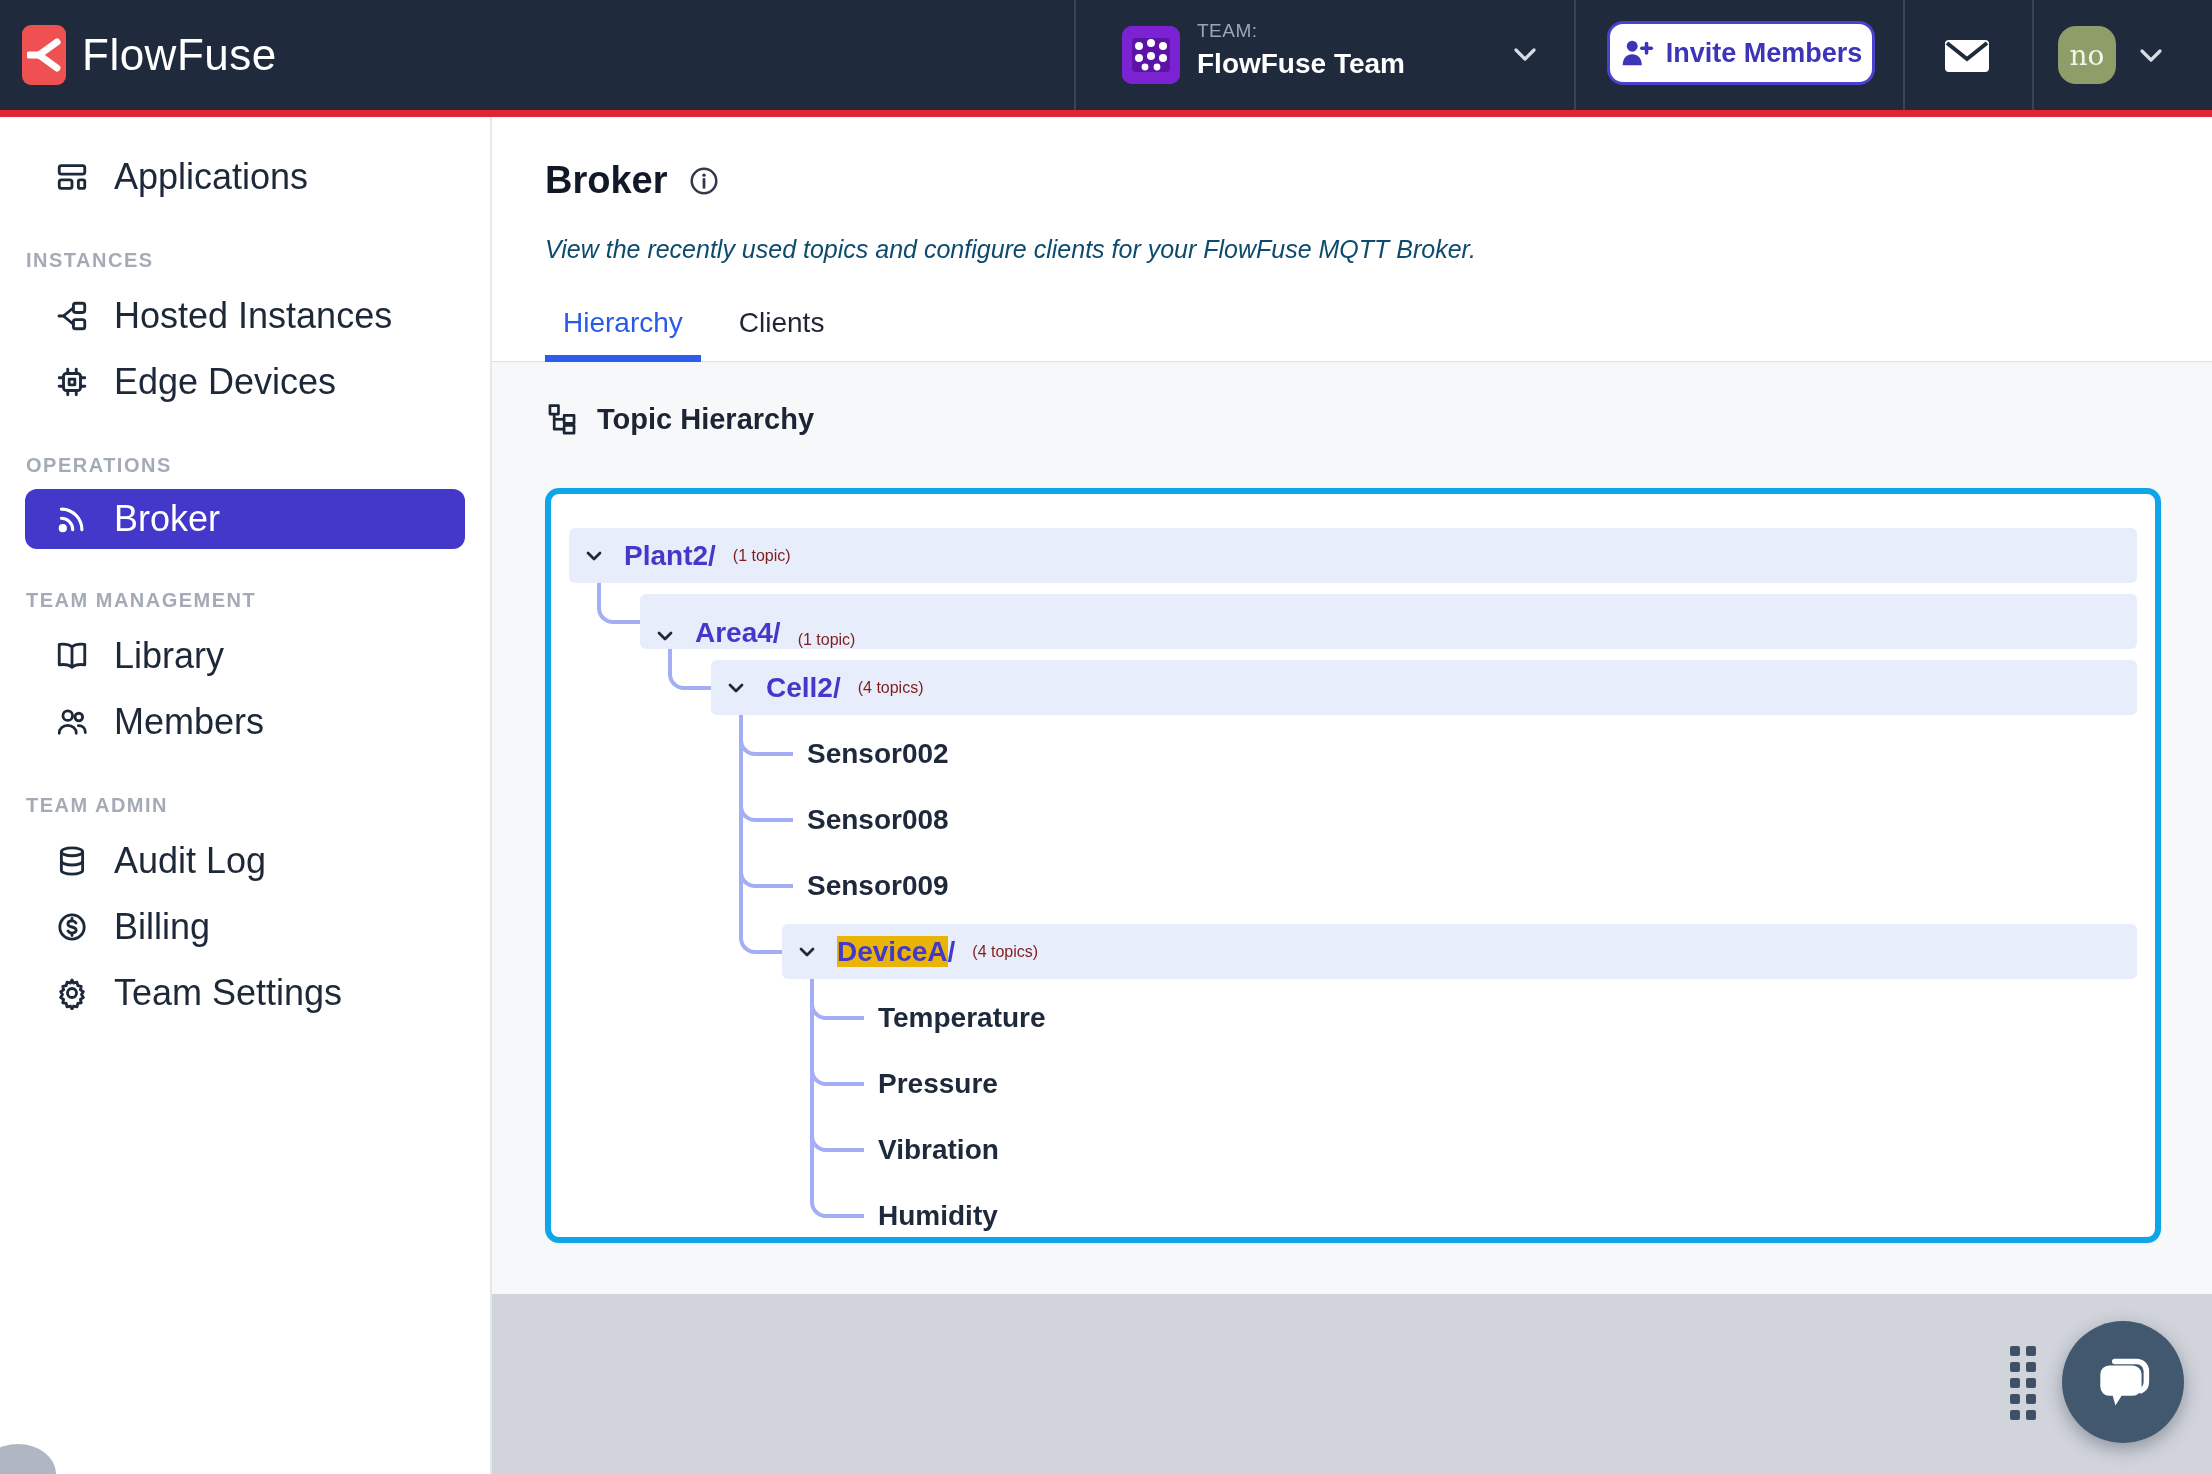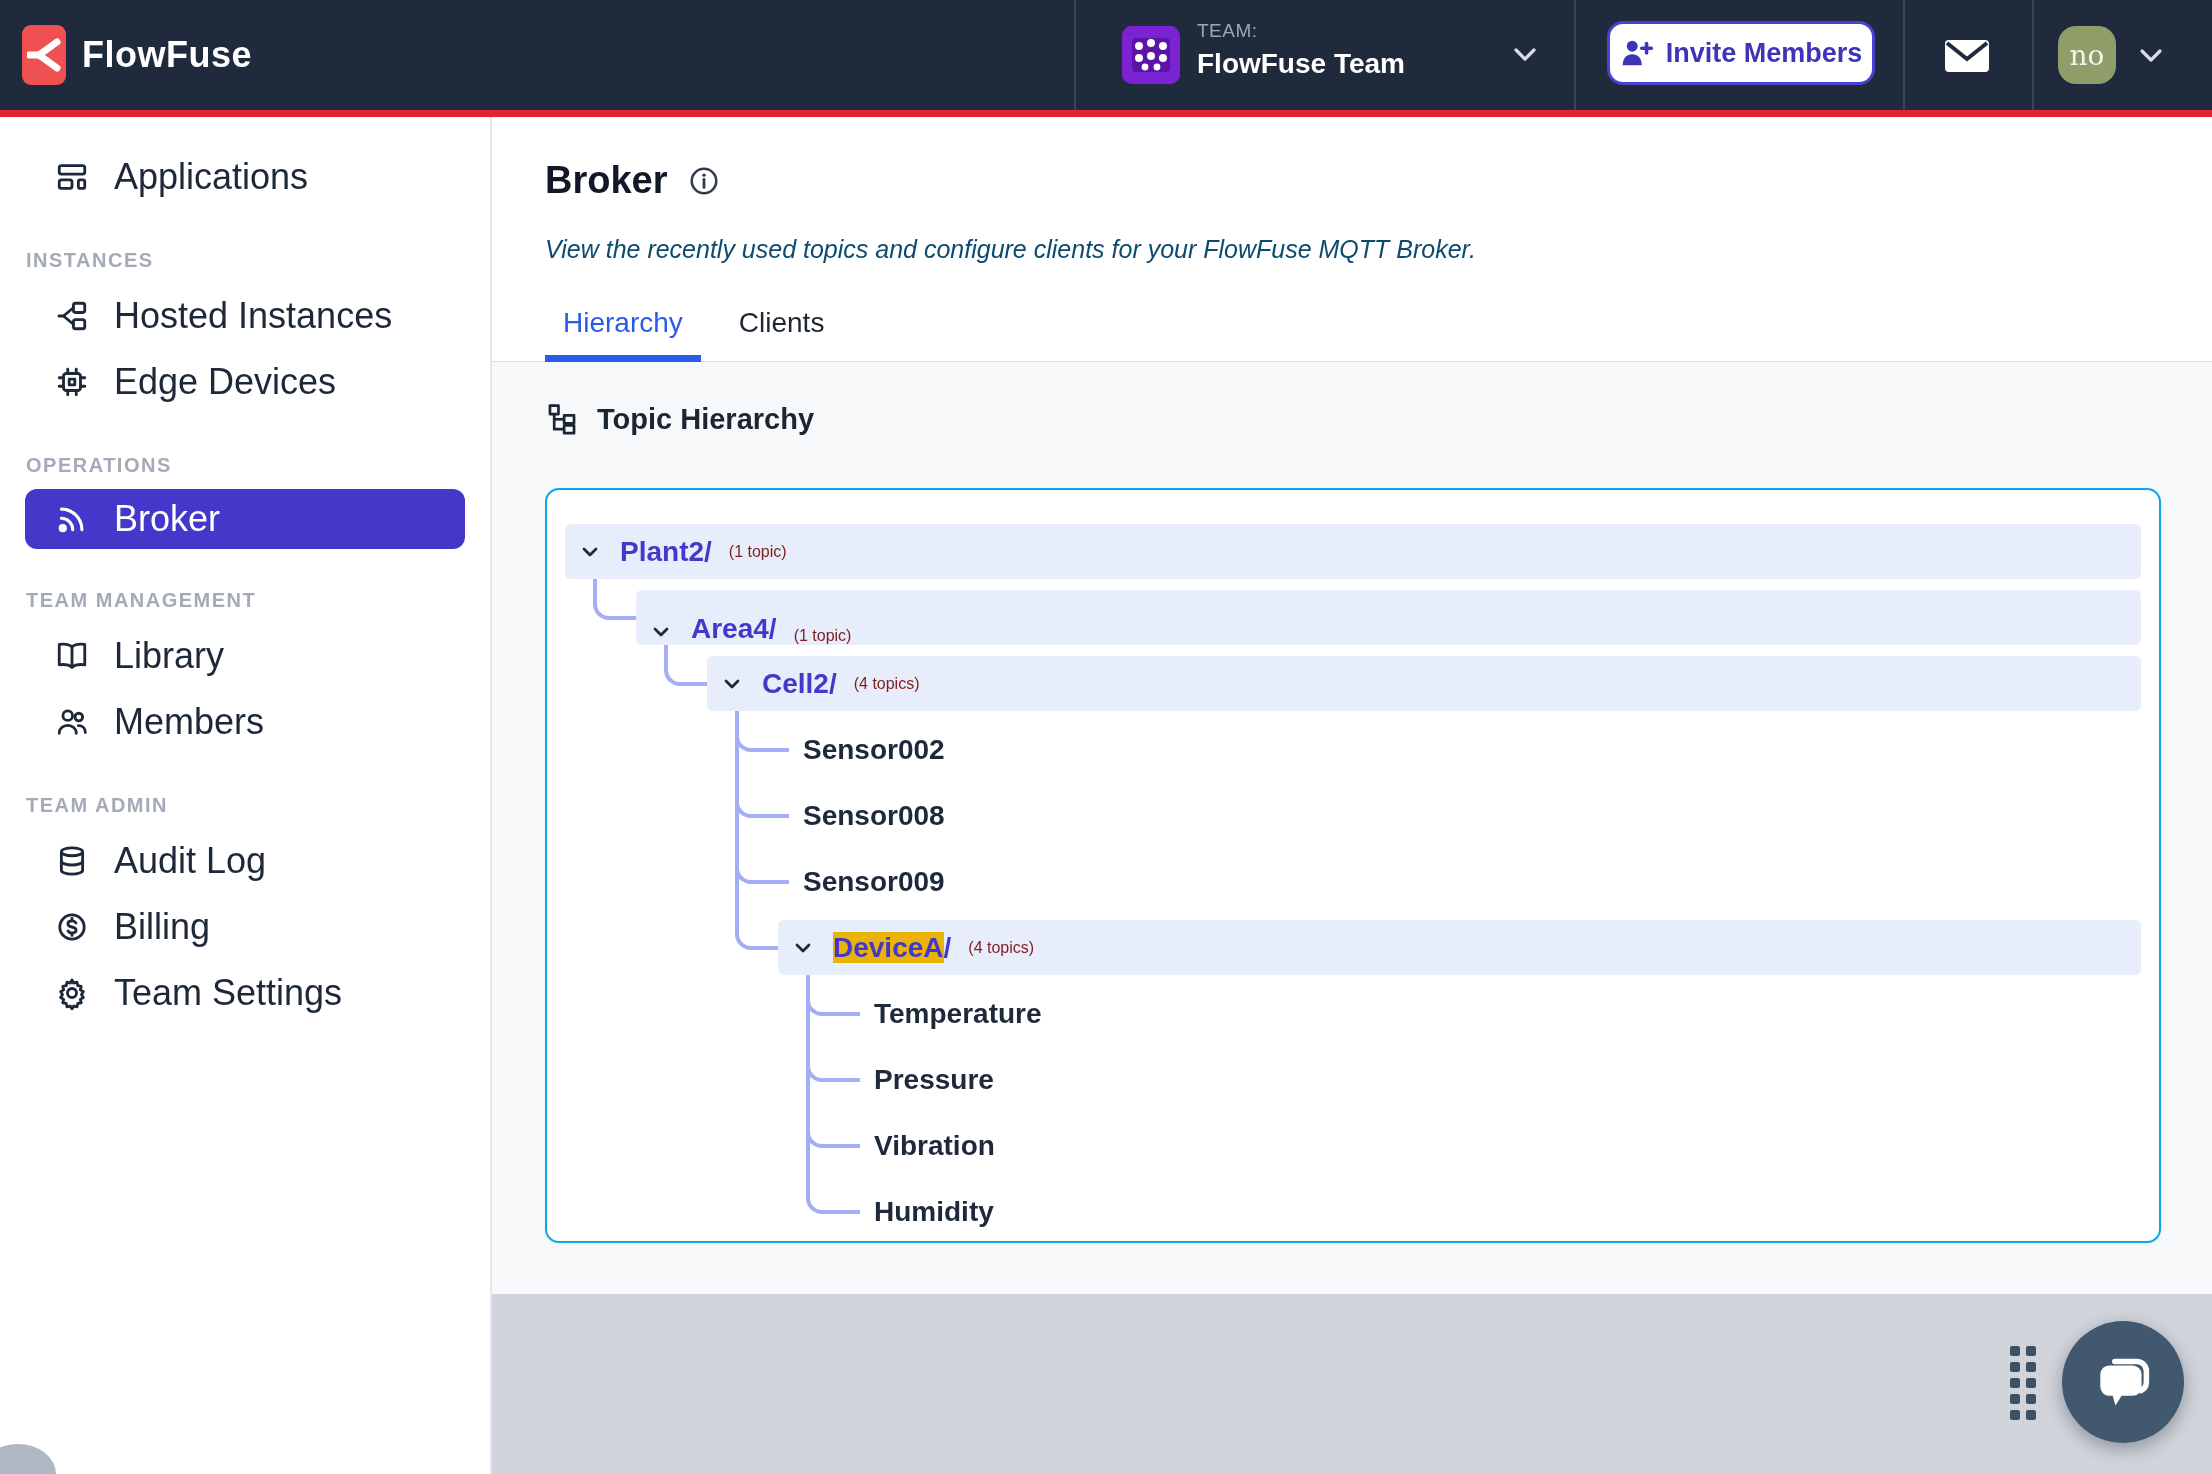--- a/index.html
+++ b/index.html
@@ -14,21 +14,21 @@
   .navbar {
     position:absolute; left:0; top:0; width:2212px; height:117px;
     background:#1f2b3c; border-bottom:7px solid #df2433;
   }
   .nav-divider { position:absolute; top:0; width:2px; height:110px; background:#394557; }
   .brand { position:absolute; left:22px; top:0; height:110px; display:flex; align-items:center; gap:16px; }
   .brand-logo {
     width:44px; height:60px; background:#ef5152; border-radius:9px;
     display:flex; align-items:center; justify-content:center;
   }
-  .brand-name { color:#ffffff; font-size:36px; font-weight:700; letter-spacing:0.5px; }
+  .brand-name { color:#ffffff; font-size:44px; font-weight:400; letter-spacing:0.5px; }
 
   .team-sel { position:absolute; left:1075px; top:0; width:500px; height:110px; display:flex; align-items:center; cursor:pointer; }
   .team-avatar {
     position:absolute; left:47px; top:26px; width:58px; height:58px;
     border-radius:10px; background:#7b22d3; overflow:hidden;
   }
   .team-text { position:absolute; left:122px; top:20px; }
   .team-label { font-size:19px; color:#9aa7bb; letter-spacing:0.5px; }
   .team-name { font-size:28px; color:#ffffff; font-weight:600; margin-top:6px; }
   .chev-white { stroke:#d6dde6; }
@@ -90,21 +90,21 @@
 
   
   .content {
     position:absolute; left:492px; top:362px; width:1720px; height:932px;
     background:#f7f8fa;
   }
   .panel-heading { position:absolute; left:53px; top:40px; display:flex; align-items:center; gap:18px; }
   .panel-heading .ph-text { font-size:29px; font-weight:700; color:#1c2533; }
   .tree-card {
     position:absolute; left:53px; top:126px; width:1616px; height:755px;
-    background:#ffffff; border:2px solid #0ea5e9; border-radius:14px;
+    background:#ffffff; border:6px solid #0ea5e9; border-radius:14px;
     box-shadow:0 1px 3px rgba(16,24,40,0.05);
   }
   .tree-wrap { position:absolute; left:18px; right:18px; top:34px; height:715px; }
 
   .trow { position:absolute; height:55px; display:flex; align-items:center; z-index:2; }
   .trow.branch { right:0; background:#e8edfb; border-radius:6px; padding-left:12px; gap:17px; cursor:pointer; }
   .trow.leaf { cursor:pointer; }
   .chev { width:26px; height:26px; display:flex; align-items:center; justify-content:center; }
   .tlabel { font-size:28px; font-weight:700; color:#4338ca; white-space:nowrap; }
   .trow.leaf .tlabel { color:#1e293b; margin-left:25px; }

